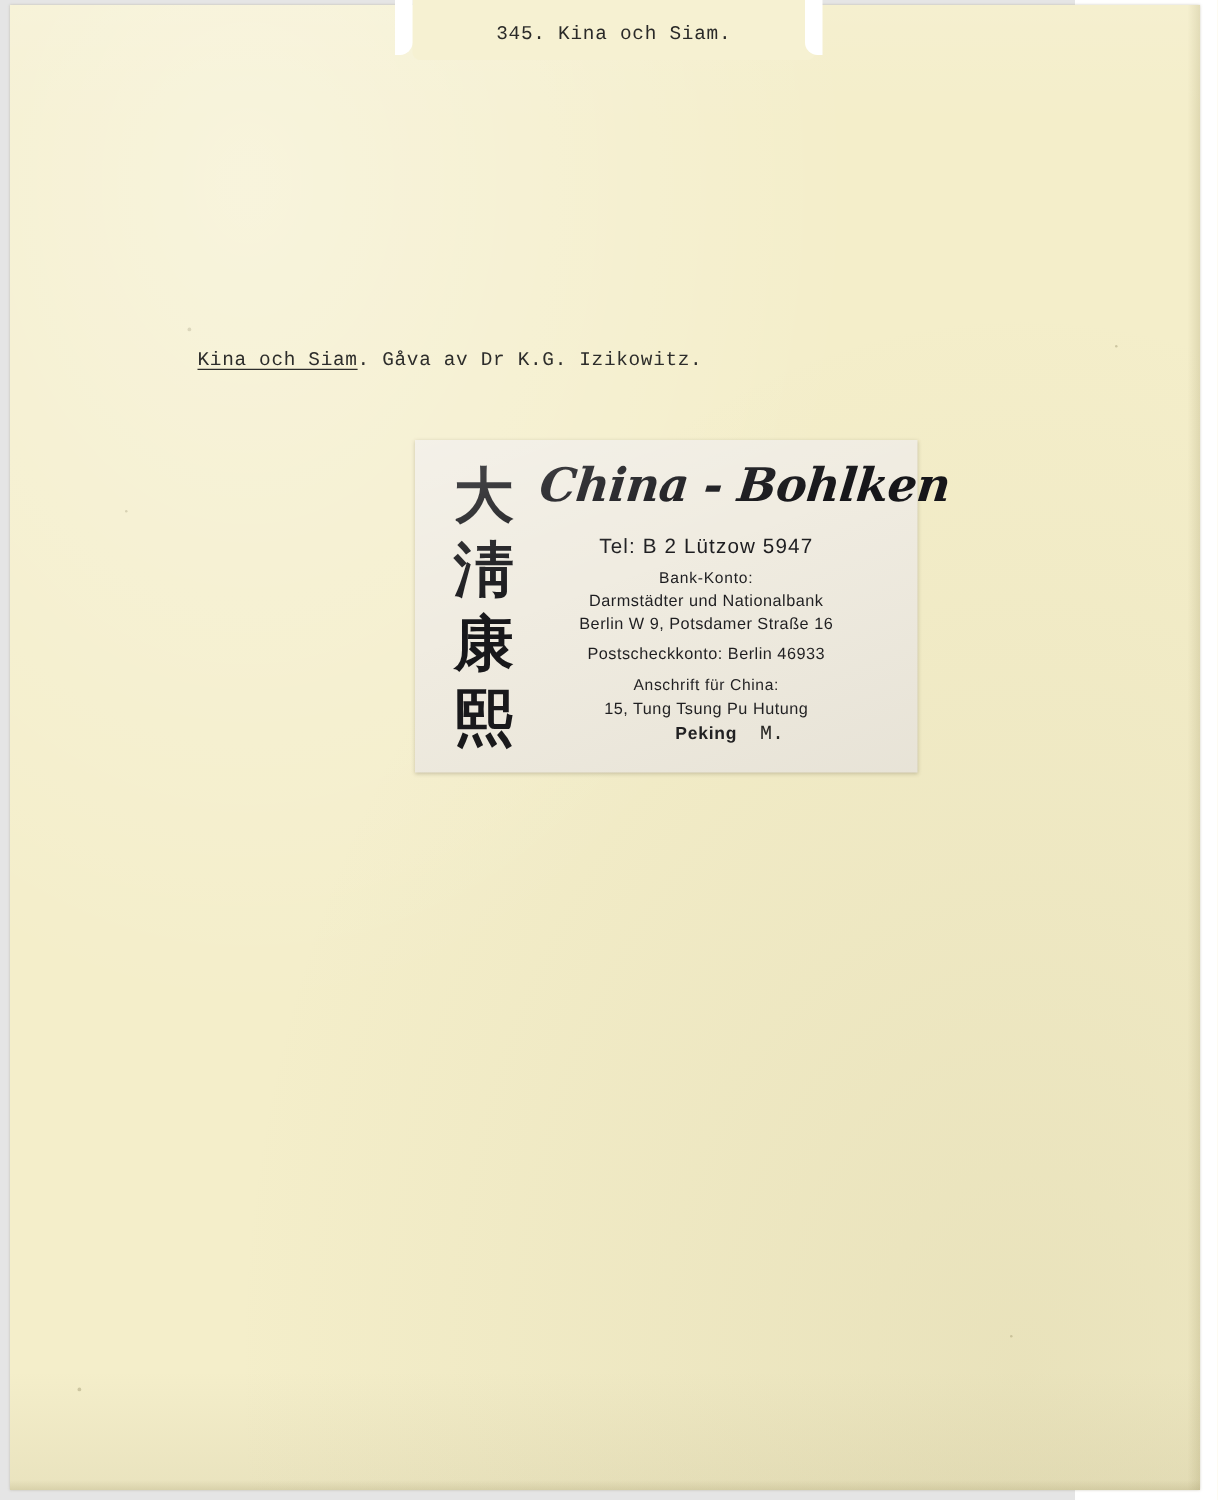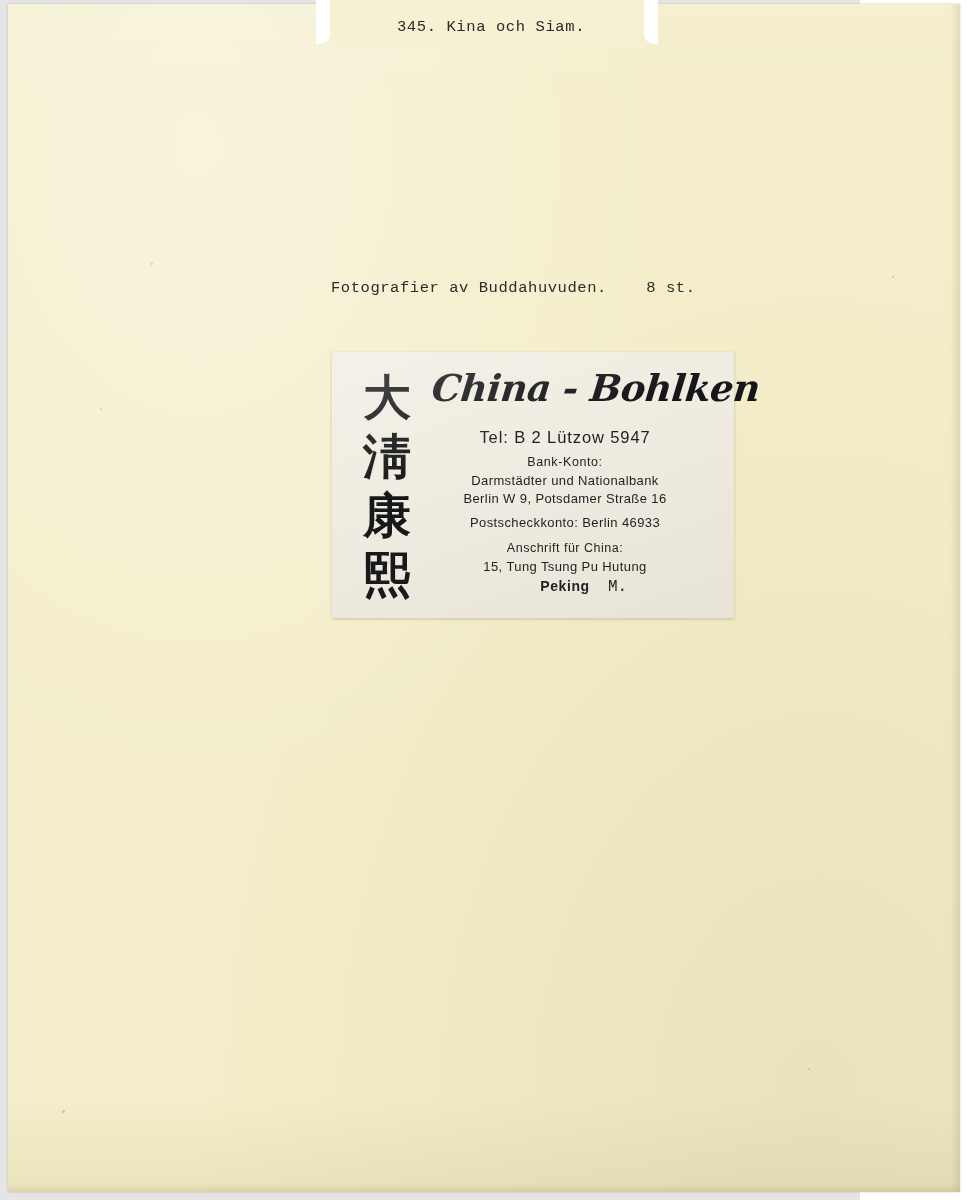--- a/index.html
+++ b/index.html
@@ -212,20 +212,21 @@
     <span class="speck" style="left:54px;  top:1106px; width:3px; height:3px;"></span>
     <span class="speck" style="left:800px; top:1064px; width:2px; height:2px;"></span>
   </div>
 
   <div id="tab"></div>
   <div id="tab-notch-left"></div>
   <div id="tab-notch-right"></div>
   <div id="tab-title">345. Kina och Siam.</div>
 
   <div id="typed">
+    <div class="typed-line"><span id="heading-underlined">Kina och Siam</span><span>. Gåva av Dr K.G. Izikowitz.</span></div>
     <div class="typed-line indent">Fotografier av Buddahuvuden.    8 st.</div>
     <div class="typed-line indent">Buddhahuvudena 1938 utbjudna till salu</div>
   </div>
 
   <div id="label">
     <div id="label-cjk" style="white-space: pre-line;">大
 淸
 康
 熙</div>
     <div id="label-logo">China - Bohlken</div>

